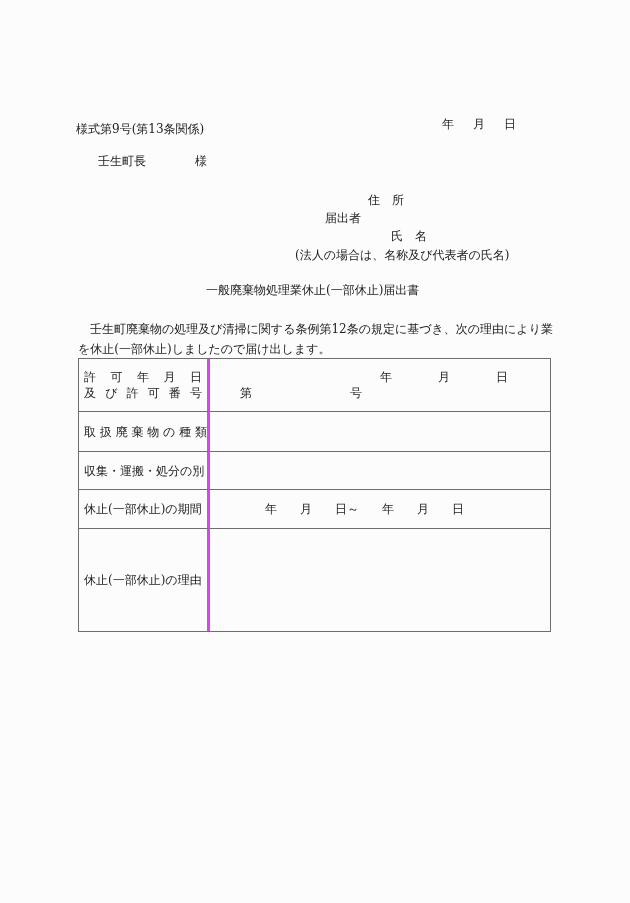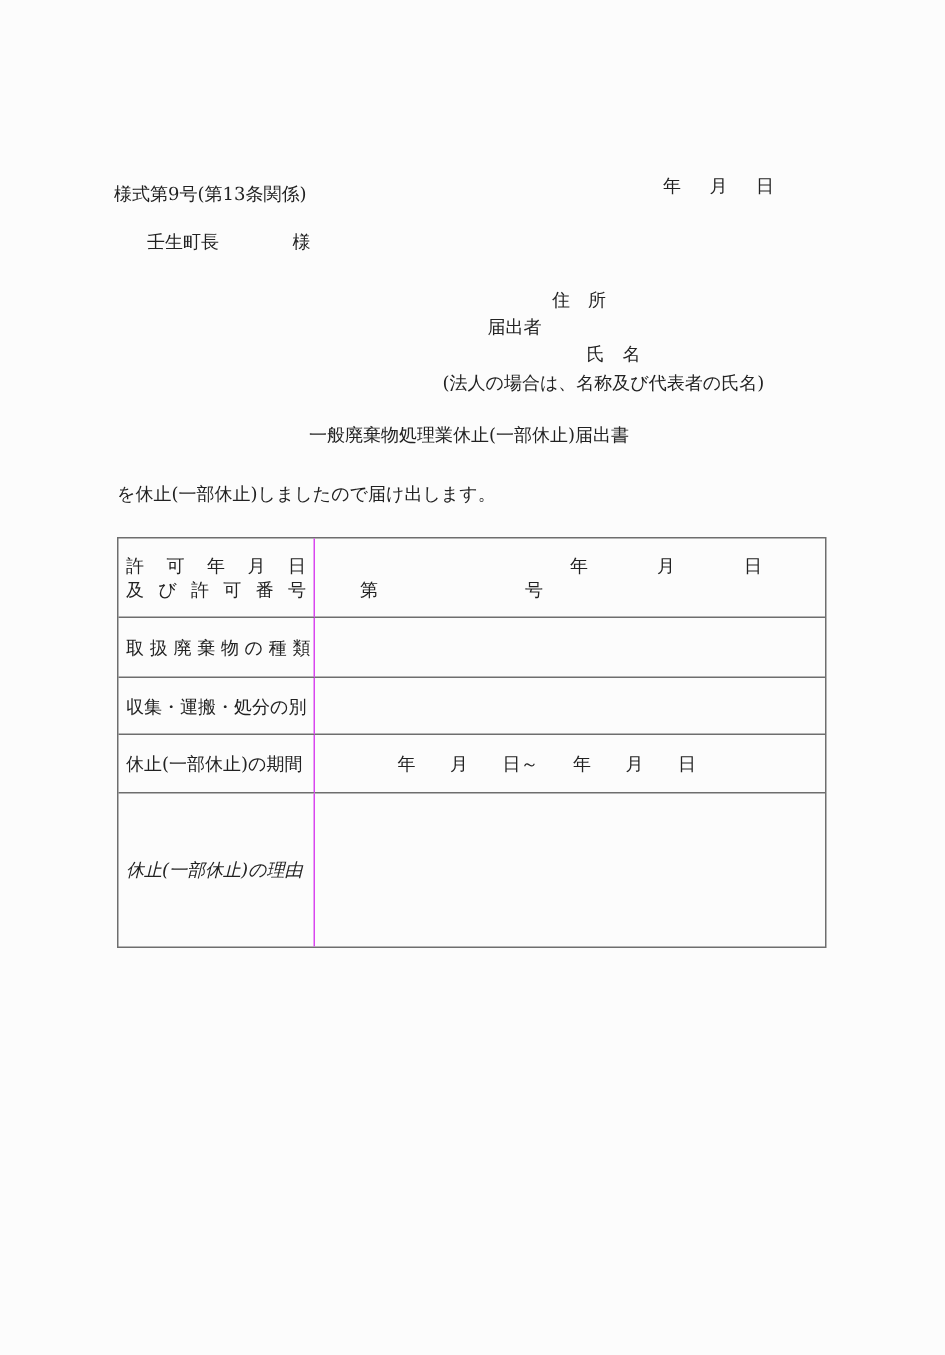--- a/index.html
+++ b/index.html
@@ -28,33 +28,33 @@
   .body-par { left:78px; top:319px; width:482px; line-height:20px; }
 
   .form-table {
     left:78px; top:358px; width:473px;
     border:1px solid #6e6e6e;
     display:grid;
     grid-template-columns:131px 1fr;
     grid-template-rows:53px 40px 38px 39px 102px;
   }
   .lbl {
-    border-right:1px solid #d946ef;
+    border-right:3px solid #d946ef;
     border-bottom:1px solid #6e6e6e;
     padding:0 5px;
     display:flex; flex-direction:column; justify-content:center;
     line-height:16px;
     white-space:nowrap;
   }
   .val {
     border-bottom:1px solid #6e6e6e;
     display:flex; flex-direction:column; justify-content:center;
     line-height:16px;
   }
-  .r5 { border-bottom:none;font-style:italic; }
+  .r5 { border-bottom:none; }
   .just { text-align:justify; text-align-last:justify; }
   .vline { display:flex; }
   .v-permit-date   { padding-left:170px; gap:46px; }
   .v-permit-number { padding-left:30px;  gap:98px; }
   .v-period        { padding-left:55px;  gap:23px; }
 </style>
 </head>
 <body>
 
 <div class="abs form-no">様式第9号(第13条関係)</div>
@@ -71,20 +71,21 @@
 </div>
 
 <div class="abs decl-address">住　所</div>
 <div class="abs decl-role">届出者</div>
 <div class="abs decl-name">氏　名</div>
 <div class="abs decl-note">(法人の場合は、名称及び代表者の氏名)</div>
 
 <div class="abs doc-title">一般廃棄物処理業休止(一部休止)届出書</div>
 
 <div class="abs body-par">
+  <div>　壬生町廃棄物の処理及び清掃に関する条例第12条の規定に基づき、次の理由により業</div>
   <div>を休止(一部休止)しましたので届け出します。</div>
 </div>
 
 <div class="abs form-table">
 
   <div class="lbl">
     <div class="just">許 可 年 月 日</div>
     <div class="just">及 び 許 可 番 号</div>
   </div>
   <div class="val">

